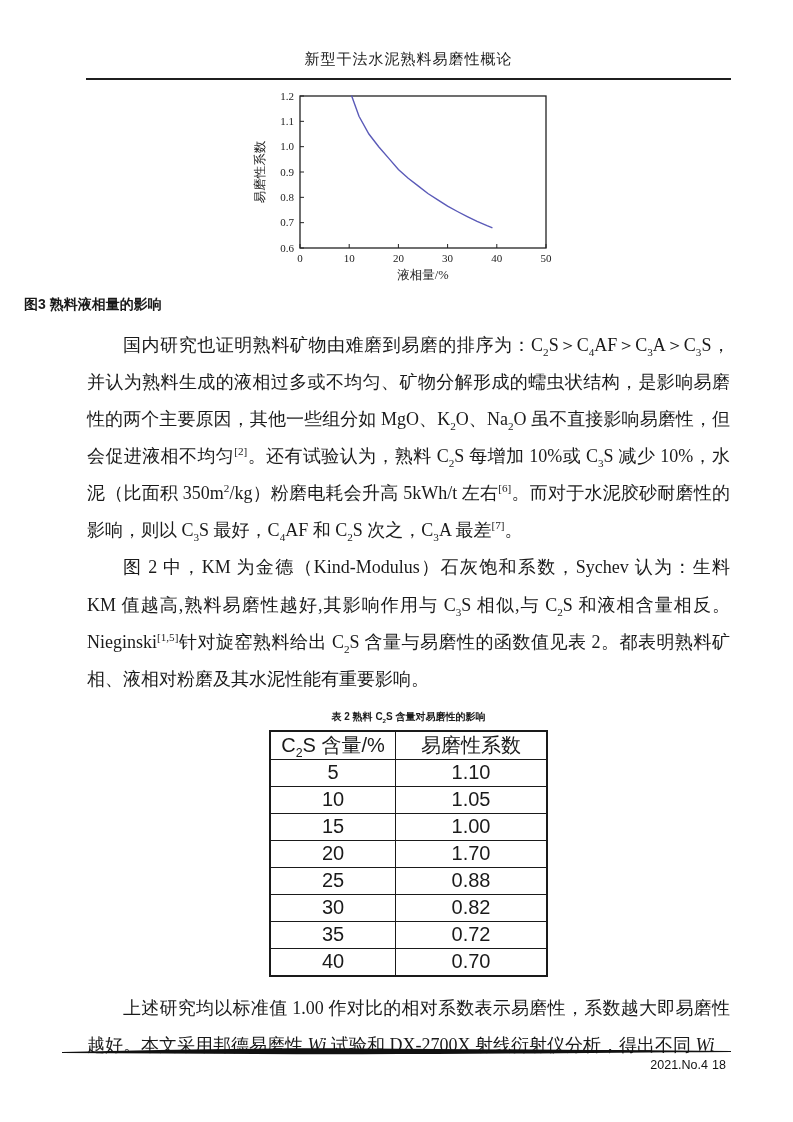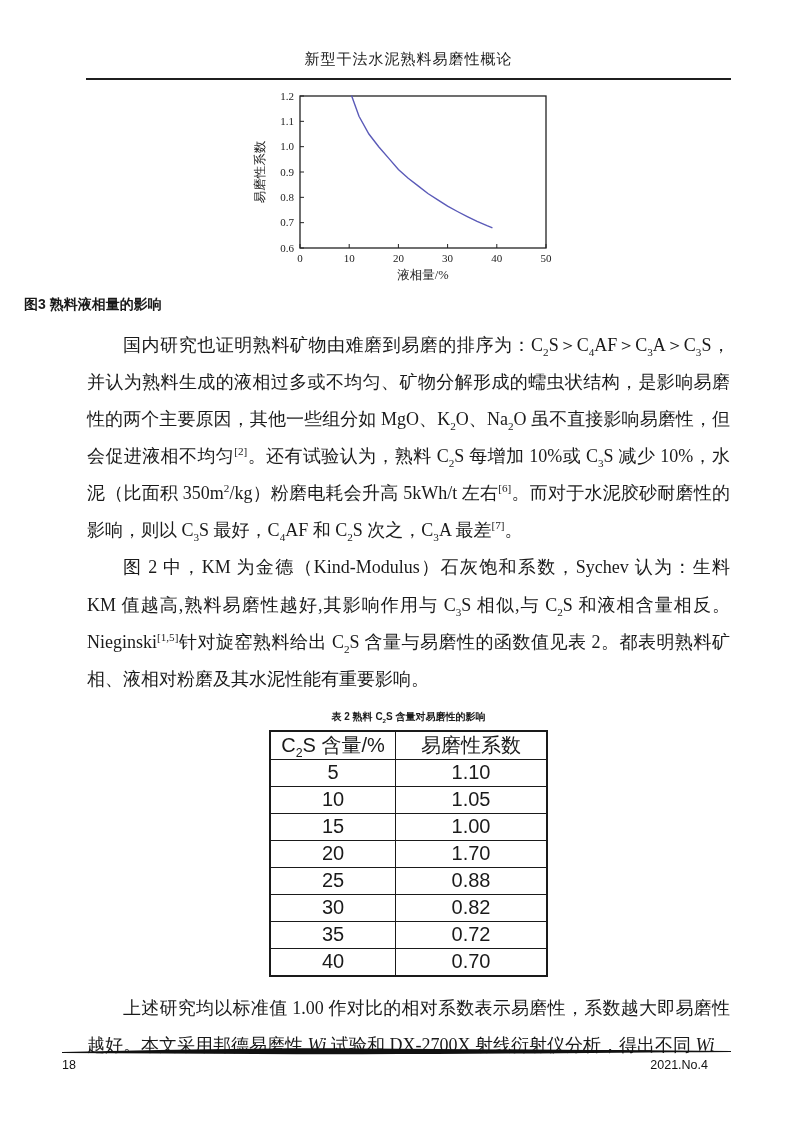--- a/index.html
+++ b/index.html
@@ -36,21 +36,21 @@
     border:1px solid #1a1a1a;text-align:center;vertical-align:middle;
     font-weight:normal;font-size:20px;height:26px;padding:0 6px;
   }
   table.data th:first-child,table.data td:first-child{width:112px;}
   table.data th:last-child,table.data td:last-child{width:138px;}
   .footer-rule{position:absolute;left:62px;top:1047px;width:669px;height:10px;}
   .footer-row{
     position:absolute;left:62px;right:62px;top:1058px;height:18px;
     font-family:"Liberation Sans","DejaVu Sans",sans-serif;font-size:12.5px;color:#111;
   }
-  .page-number{position:absolute;left:0;right:12px;text-align:left;}
+  .page-number{position:absolute;left:0;right:5px;text-align:right;}
   .issue-label{position:absolute;right:23px;top:0;}
 </style>
 </head>
 <body>
 
 <div class="page">
 
   <div class="header-title">新型干法水泥熟料易磨性概论</div>
   <div class="header-rule"></div>
 

